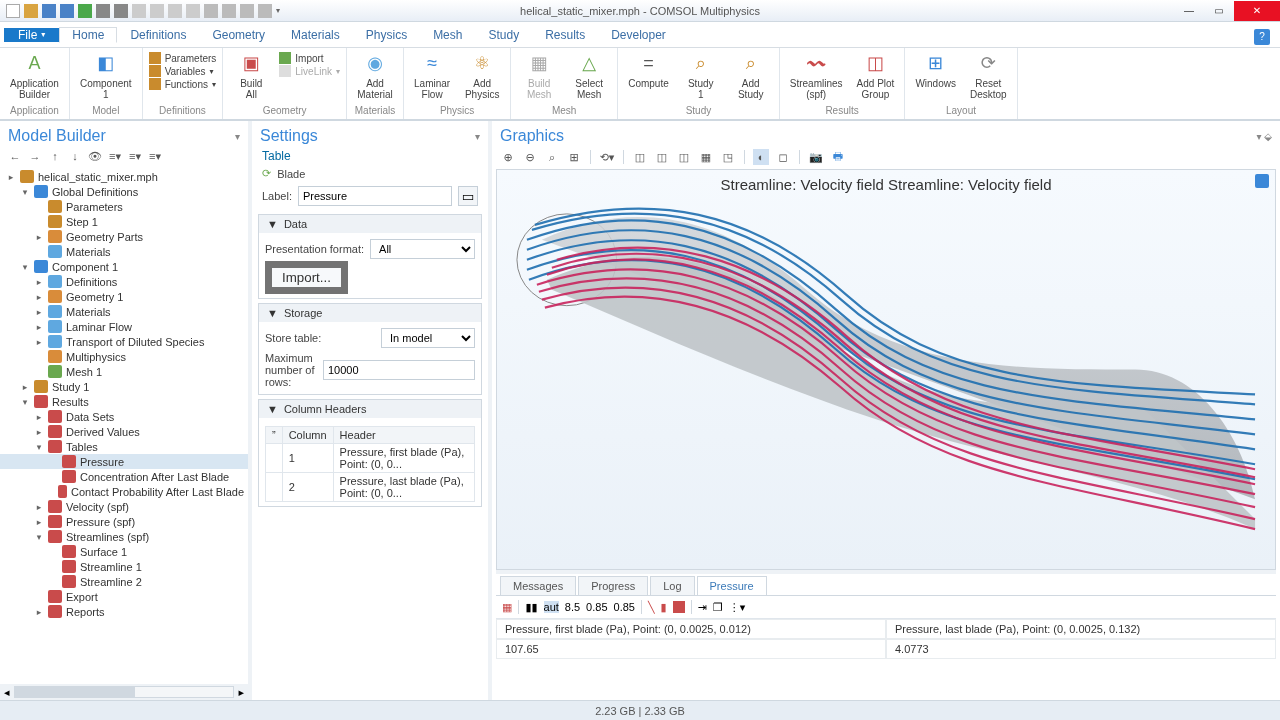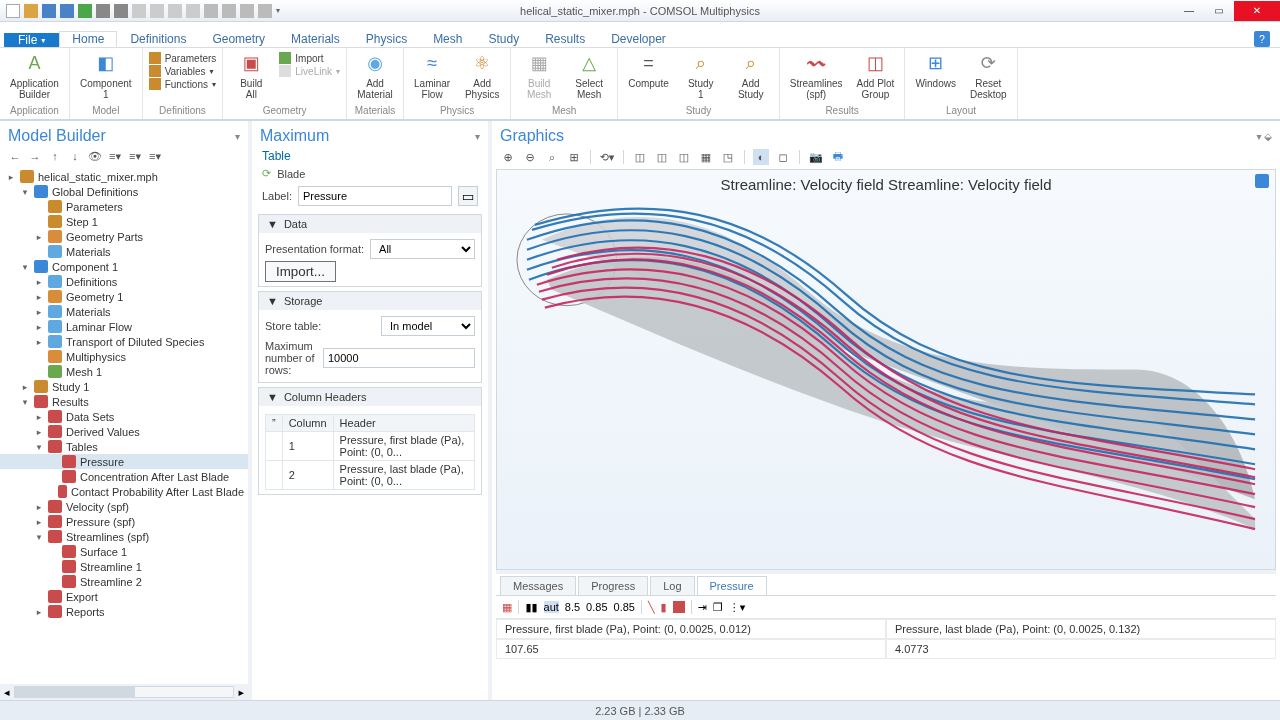--- a/index.html
+++ b/index.html
@@ -4,21 +4,21 @@
 <style>
 * { box-sizing: border-box; margin: 0; padding: 0; font-family: "Segoe UI", Arial, sans-serif; }
 body { width: 1280px; height: 720px; background: #fff; font-size: 11px; overflow: hidden; display: flex; flex-direction: column; }
 .titlebar { height: 22px; background: linear-gradient(#fff,#e8eef6); display: flex; align-items: center; border-bottom: 1px solid #cfd8e0; position: relative; }
 .titlebar .qat { display: flex; gap: 4px; padding: 0 6px; align-items: center; }
 .titlebar .titletxt { position: absolute; left: 50%; transform: translateX(-50%); color: #555; font-size: 11px; }
 .titlebar .winbtns { margin-left: auto; display: flex; }
 .titlebar .winbtn { width: 30px; height: 20px; display: flex; align-items: center; justify-content: center; color: #333; font-size: 10px; }
 .titlebar .close { background: #e81123; color: #fff; width: 46px; }
 .qicon { width: 14px; height: 14px; background: #d9a441; }
-.menubar { height: 26px; display: flex; align-items: flex-end; padding: 0 4px; background: #fff; border-bottom: 1px solid #d7dde3; }
+.menubar { height: 26px; display: flex; align-items: center; padding: 0 4px; background: #fff; border-bottom: 1px solid #d7dde3; }
 .filebtn { background: #1979ca; color: #fff; padding: 0 14px; display: flex; align-items: center; font-size: 12px; gap: 4px; }
 .menutab { padding: 0 12px; display: flex; align-items: center; color: #3b6ea5; font-size: 12px; border: 1px solid transparent; }
 .menutab.active { border: 1px solid #d7dde3; border-bottom: 1px solid #fff; background: #fff; }
 .helpq { margin-left: auto; width: 16px; height: 16px; background: #3b88d8; color: #fff; border-radius: 2px; display: flex; align-items: center; justify-content: center; font-size: 10px; margin-right: 6px; margin-top: 4px; }
 .ribbon { height: 72px; background: #fff; display: flex; border-bottom: 1px solid #cfd8e0; font-size: 10px; }
 .rgrp { border-right: 1px solid #e0e6ec; display: flex; flex-direction: column; padding: 2px 6px 0; }
 .rgrp .body { flex: 1; display: flex; gap: 6px; align-items: flex-start; }
 .rgrp .glabel { text-align: center; color: #888; font-size: 10px; height: 14px; }
 .bigbtn { display: flex; flex-direction: column; align-items: center; width: auto; min-width: 44px; padding: 2px 4px 0; gap: 2px; color: #444; text-align: center; line-height: 1.1; }
 .bigbtn .ico { width: 28px; height: 24px; display: flex; align-items: center; justify-content: center; font-size: 18px; }
@@ -45,21 +45,21 @@
 .hscroll .thumb { position: absolute; left: 0; width: 55%; top: 0; bottom: 0; background: #d0d8e0; }
 .subt { padding: 2px 10px; color: #0369a1; font-size: 12px; }
 .upd { display: flex; align-items: center; gap: 6px; padding: 2px 10px; color: #444; }
 .frow { display: flex; align-items: center; gap: 6px; padding: 4px 10px; }
 .frow label { color: #444; }
 .frow input[type=text], .frow select { flex: 1; border: 1px solid #c5cfd8; height: 20px; padding: 0 4px; font-size: 11px; background: #fff; }
 .sqbtn { width: 20px; height: 20px; border: 1px solid #c5cfd8; background: #f2f5f8; }
 .section { margin: 4px 6px 0; border: 1px solid #d0d8e0; }
 .section .shead { background: #eef2f6; padding: 3px 8px; color: #333; display: flex; align-items: center; gap: 6px; }
 .section .sbody { padding: 4px 6px; }
-.btnsm { border: 1px solid #737373; background: #f7f9fb; padding: 2px 10px; color: #333; }
+.btnsm { border: 7px solid #737373; background: #f7f9fb; padding: 2px 10px; color: #333; }
 .chtable { width: 100%; border: 1px solid #d0d8e0; border-collapse: collapse; margin-top: 4px; font-size: 11px; }
 .chtable th, .chtable td { border: 1px solid #e0e6ec; padding: 2px 6px; text-align: left; color: #333; }
 .chtable th { background: #f2f5f8; font-weight: normal; }
 .graphics { flex: 1; display: flex; flex-direction: column; min-height: 0; }
 .gtoolbar { display: flex; gap: 6px; padding: 2px 8px 4px; align-items: center; color: #555; }
 .gtoolbar .sep { width: 1px; height: 14px; background: #d0d8e0; margin: 0 2px; }
 .gtoolbar .tb { width: 16px; height: 16px; display: flex; align-items: center; justify-content: center; font-size: 11px; }
 .canvas { flex: 1; background: linear-gradient(#f6fafe,#eaf1f8); position: relative; border: 1px solid #d0d8e0; margin: 0 4px; overflow: hidden; }
 .canvas .caption { position: absolute; top: 6px; left: 50%; transform: translateX(-50%); color: #333; font-size: 15px; }
 .canvas .logo { position: absolute; top: 4px; right: 6px; width: 14px; height: 14px; background: #3b88d8; border-radius: 2px; }
@@ -449,21 +449,21 @@
         <span>◂</span>
         <div class="track">
           <div class="thumb"></div>
         </div>
         <span>▸</span>
       </div>
   </div>
 
   <div class="panel mid">
     <div class="ptitle">
-        <span>Maximum</span>
+        <span>Settings</span>
         <span class="tdd">▾</span>
       </div>
     <div class="subt">Table</div>
     <div class="upd">
         <span style="color:#6aa84f">⟳</span>
         <span>Blade</span>
       </div>
     <div class="frow">
       <label>Label:</label>
       <input type="text" value="Pressure" style="">

